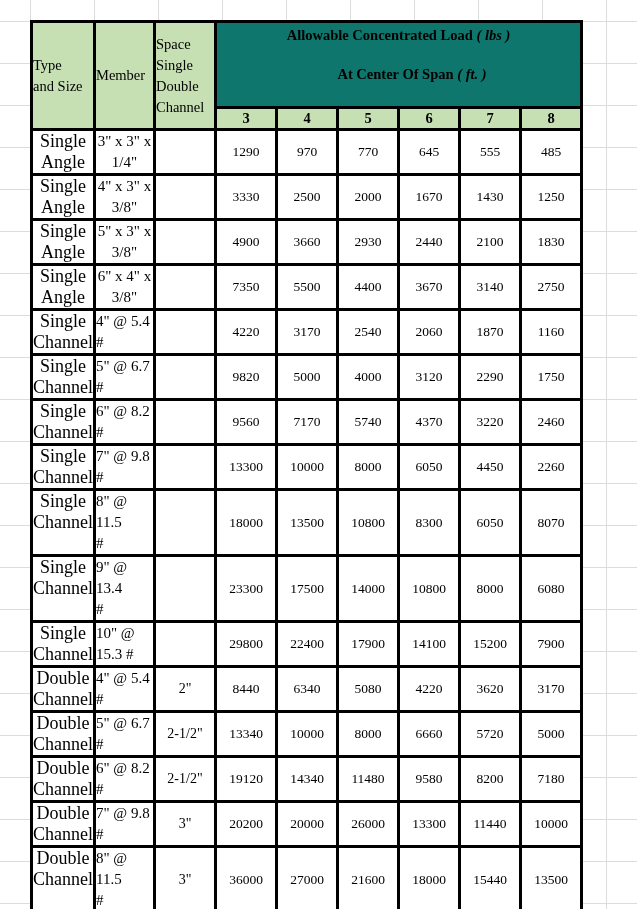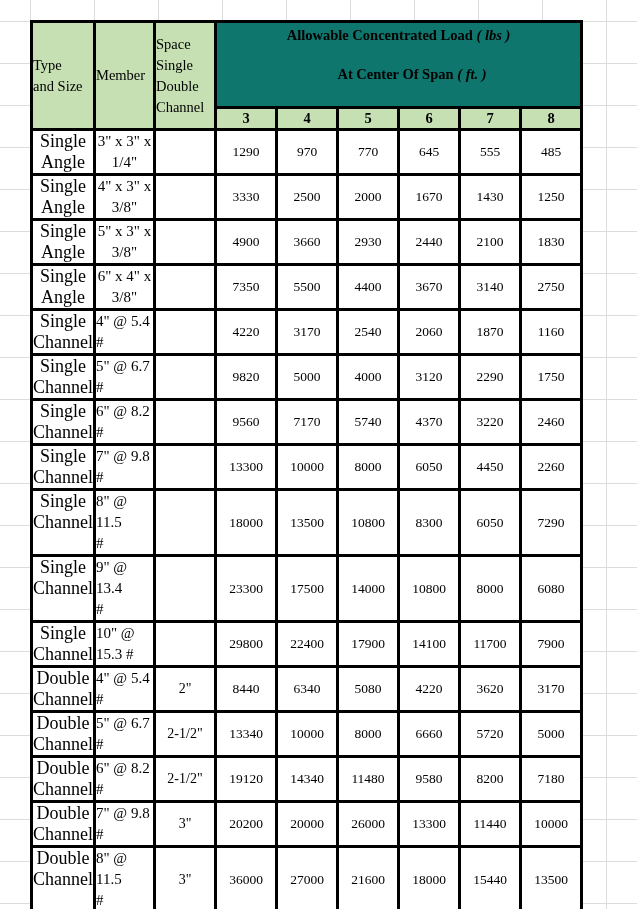--- a/index.html
+++ b/index.html
@@ -243,42 +243,42 @@
         </tr>
         <tr>
           <td class="type-cell"><span>Single</span><br><span>Channel</span></td>
           <td class="member-cell"><span>8" @ 11.5</span><br><span>#</span></td>
           <td class="space-cell"></td>
           <td class="val-cell">18000</td>
           <td class="val-cell">13500</td>
           <td class="val-cell">10800</td>
           <td class="val-cell">8300</td>
           <td class="val-cell">6050</td>
-          <td class="val-cell">7290</td>
+          <td class="val-cell">8070</td>
         </tr>
         <tr>
           <td class="type-cell"><span>Single</span><br><span>Channel</span></td>
           <td class="member-cell"><span>9" @ 13.4</span><br><span>#</span></td>
           <td class="space-cell"></td>
           <td class="val-cell">23300</td>
           <td class="val-cell">17500</td>
           <td class="val-cell">14000</td>
           <td class="val-cell">10800</td>
           <td class="val-cell">8000</td>
           <td class="val-cell">6080</td>
         </tr>
         <tr>
           <td class="type-cell"><span>Single</span><br><span>Channel</span></td>
           <td class="member-cell"><span>10" @</span><br><span>15.3 #</span></td>
           <td class="space-cell"></td>
           <td class="val-cell">29800</td>
           <td class="val-cell">22400</td>
           <td class="val-cell">17900</td>
           <td class="val-cell">14100</td>
-          <td class="val-cell">11700</td>
+          <td class="val-cell">15200</td>
           <td class="val-cell">7900</td>
         </tr>
         <tr>
           <td class="type-cell"><span>Double</span><br><span>Channel</span></td>
           <td class="member-cell"><span>4" @ 5.4</span><br><span>#</span></td>
           <td class="space-cell">2"</td>
           <td class="val-cell">8440</td>
           <td class="val-cell">6340</td>
           <td class="val-cell">5080</td>
           <td class="val-cell">4220</td>

